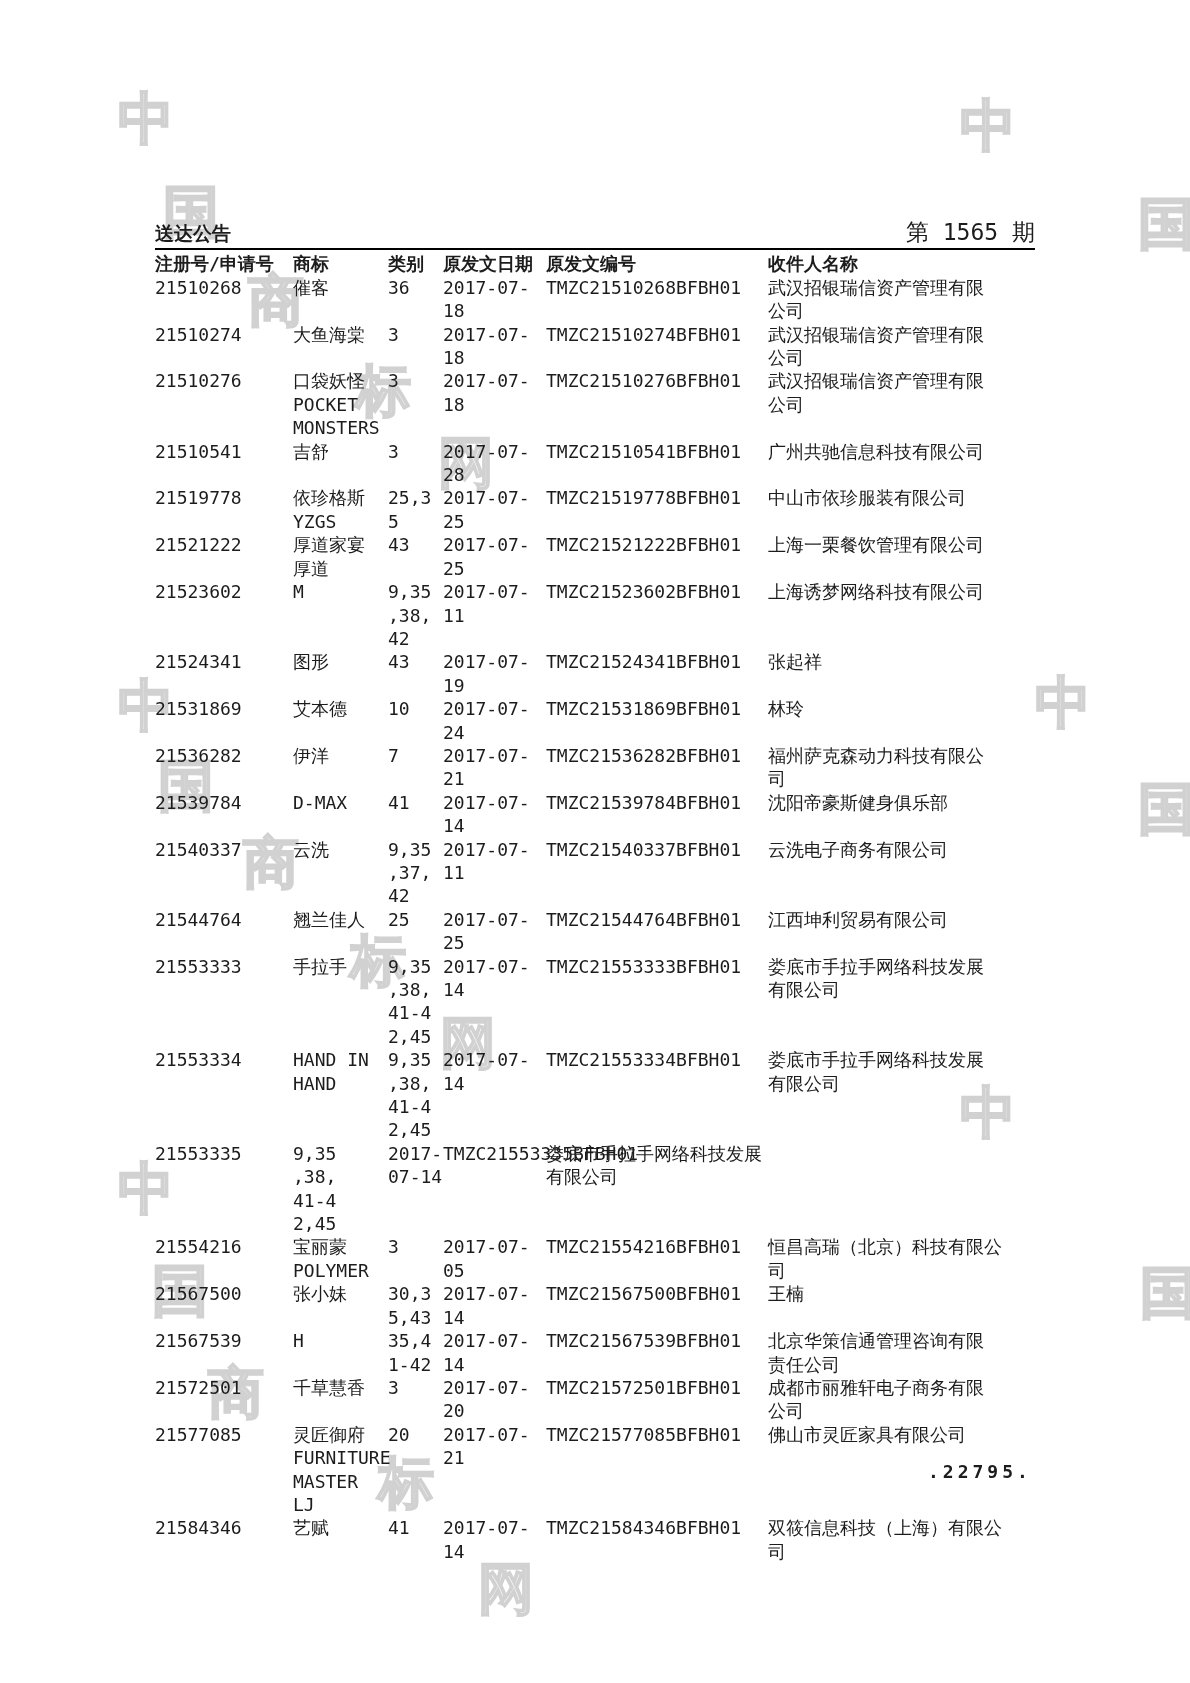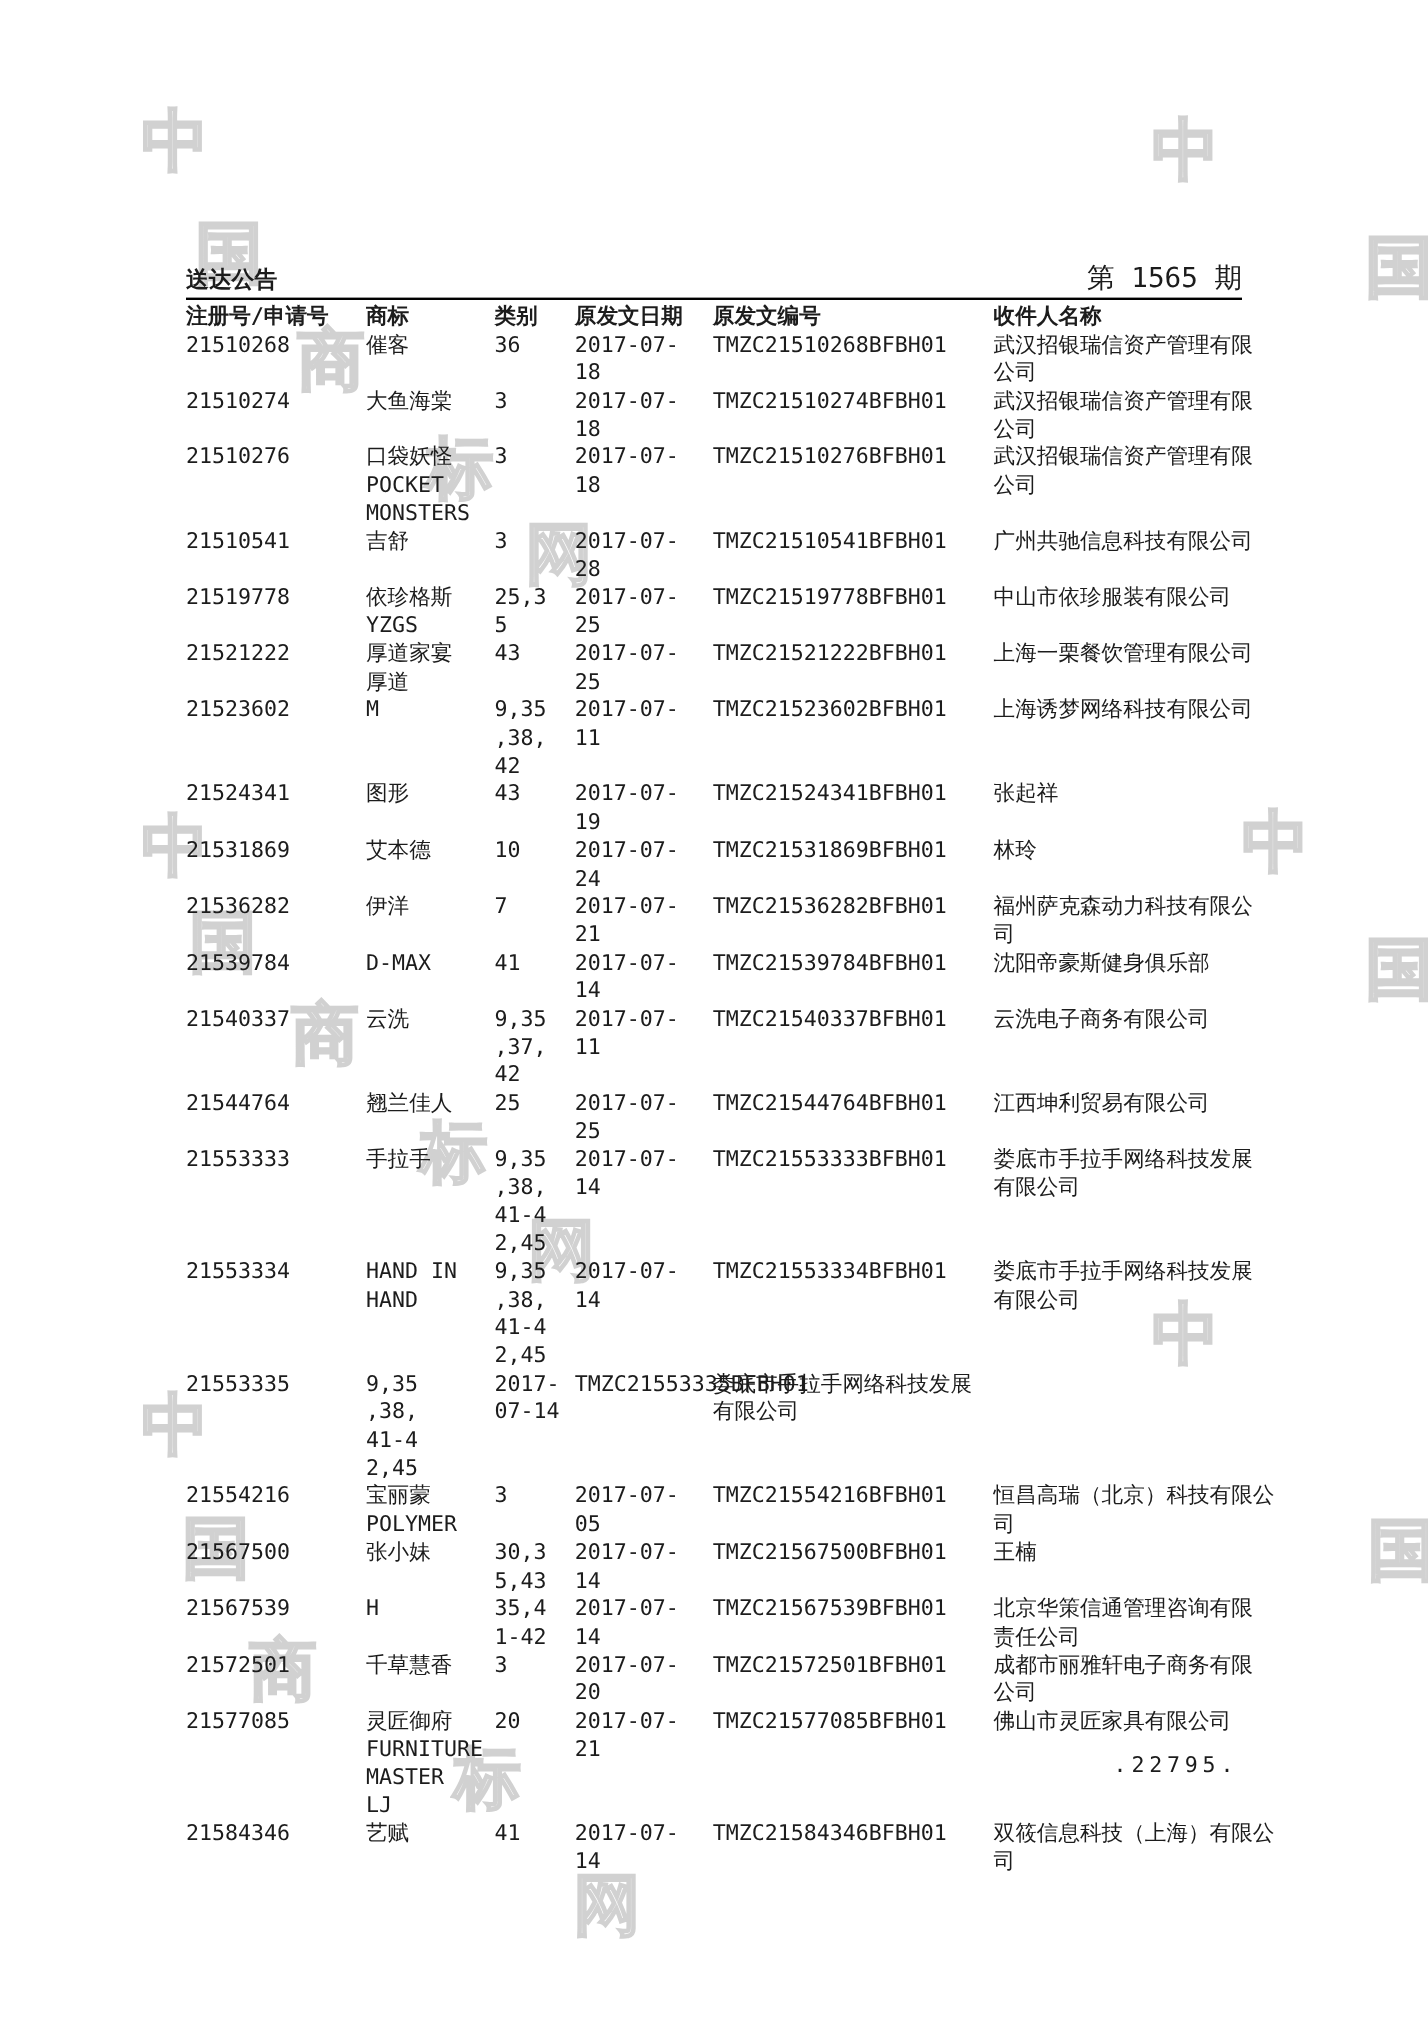--- a/index.html
+++ b/index.html
@@ -43,34 +43,34 @@
   .doc-title{font-weight:700;font-size:19px;}
   .doc-issue{font-size:23px;}
   .rule{
     width:880px;height:2px;background:#000;
     margin:3px 0 2px 0;
   }
   .grid-row{
     display:grid;
     grid-template-columns:138px 95px 55px 103px 222px 267px;
     width:880px;
-    gap:12px;
   }
   .grid-row .cell{
     white-space:pre-line;
     vertical-align:top;
     overflow:visible;
   }
   .thead .cell{font-weight:700;}
   .page-num{
     position:absolute;z-index:1;
     top:1461px;left:928px;
     font-size:18px;
     letter-spacing:4px;
     white-space:nowrap;
+    font-weight:bold;
   }
 </style>
 </head>
 <body>
 
 <div class="page">
 
   <div class="wm-layer">
       <span class="wm" style="left: 118px; top: 88px;">中</span>
       <span class="wm" style="left: 163px; top: 181px;">国</span>

